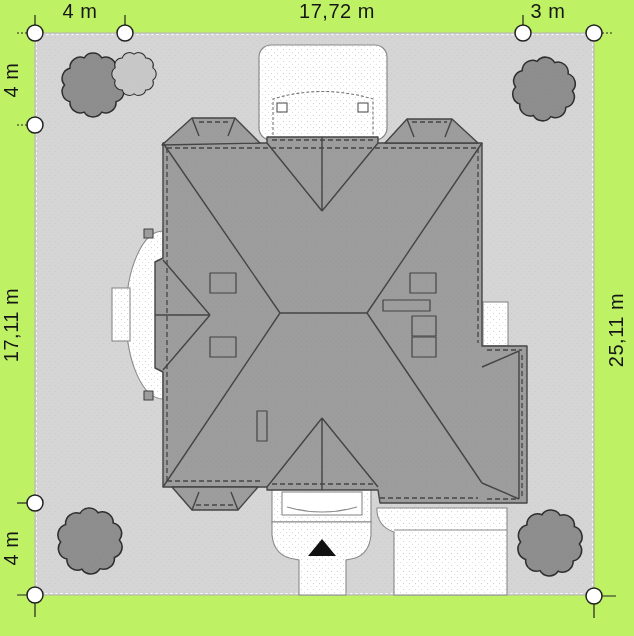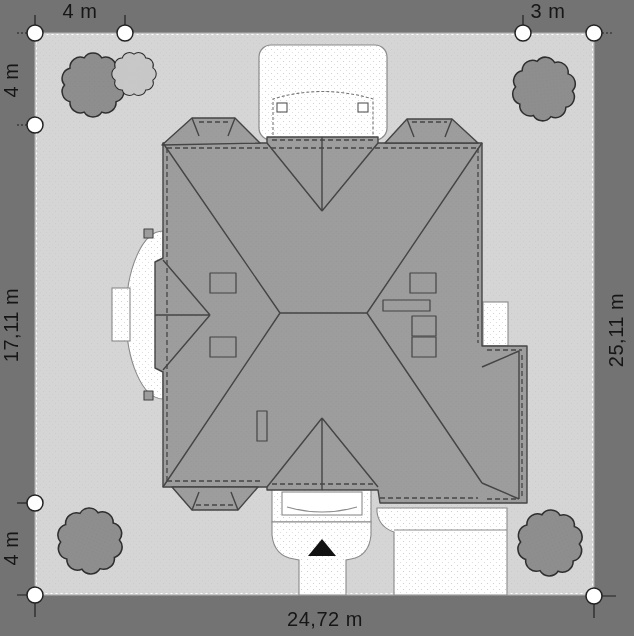--- a/index.html
+++ b/index.html
@@ -1,16 +1,16 @@
 <!DOCTYPE html>
 <html><head>
 <meta charset="utf-8">
 <style>
   html,body{margin:0;padding:0;background:#ffffff;}
-  #stage{position:relative;width:634px;height:636px;background:#737373;overflow:hidden;
+  #stage{position:relative;width:634px;height:636px;background:#bef264;overflow:hidden;
          font-family:"Liberation Sans",sans-serif;}
   #stage svg{position:absolute;left:0;top:0;}
   .dim{position:absolute;font-size:20px;line-height:20px;color:#161616;text-align:center;
        white-space:nowrap;letter-spacing:0.5px;}
   .dim.vert{transform:rotate(-90deg);transform-origin:center center;}
 </style>
 </head>
 <body>
 
 <div id="stage">
@@ -164,23 +164,23 @@
       <circle cx="594" cy="33" r="8"></circle>
       <circle cx="35" cy="125" r="8"></circle>
       <circle cx="35" cy="503" r="8"></circle>
       <circle cx="35" cy="595" r="8"></circle>
       <circle cx="594" cy="596" r="8"></circle>
     </g>
   </g>
 </svg>
 
 <div class="dim" style="left:50px;top:1px;width:60px;">4 m</div>
+<div class="dim" style="left:287px;top:1px;width:100px;">17,72 m</div>
 <div class="dim" style="left:518px;top:1px;width:60px;">3 m</div>
 
 <div class="dim vert" style="left:-19px;top:70px;width:60px;">4 m</div>
 <div class="dim vert" style="left:-39px;top:315px;width:100px;">17,11 m</div>
 <div class="dim vert" style="left:-19px;top:538px;width:60px;">4 m</div>
 
 <div class="dim vert" style="left:566px;top:320px;width:100px;">25,11 m</div>
 
-<div class="dim" style="left:275px;top:609px;width:100px;">24,72 m</div>
 
 </div>
 
 </body></html>

